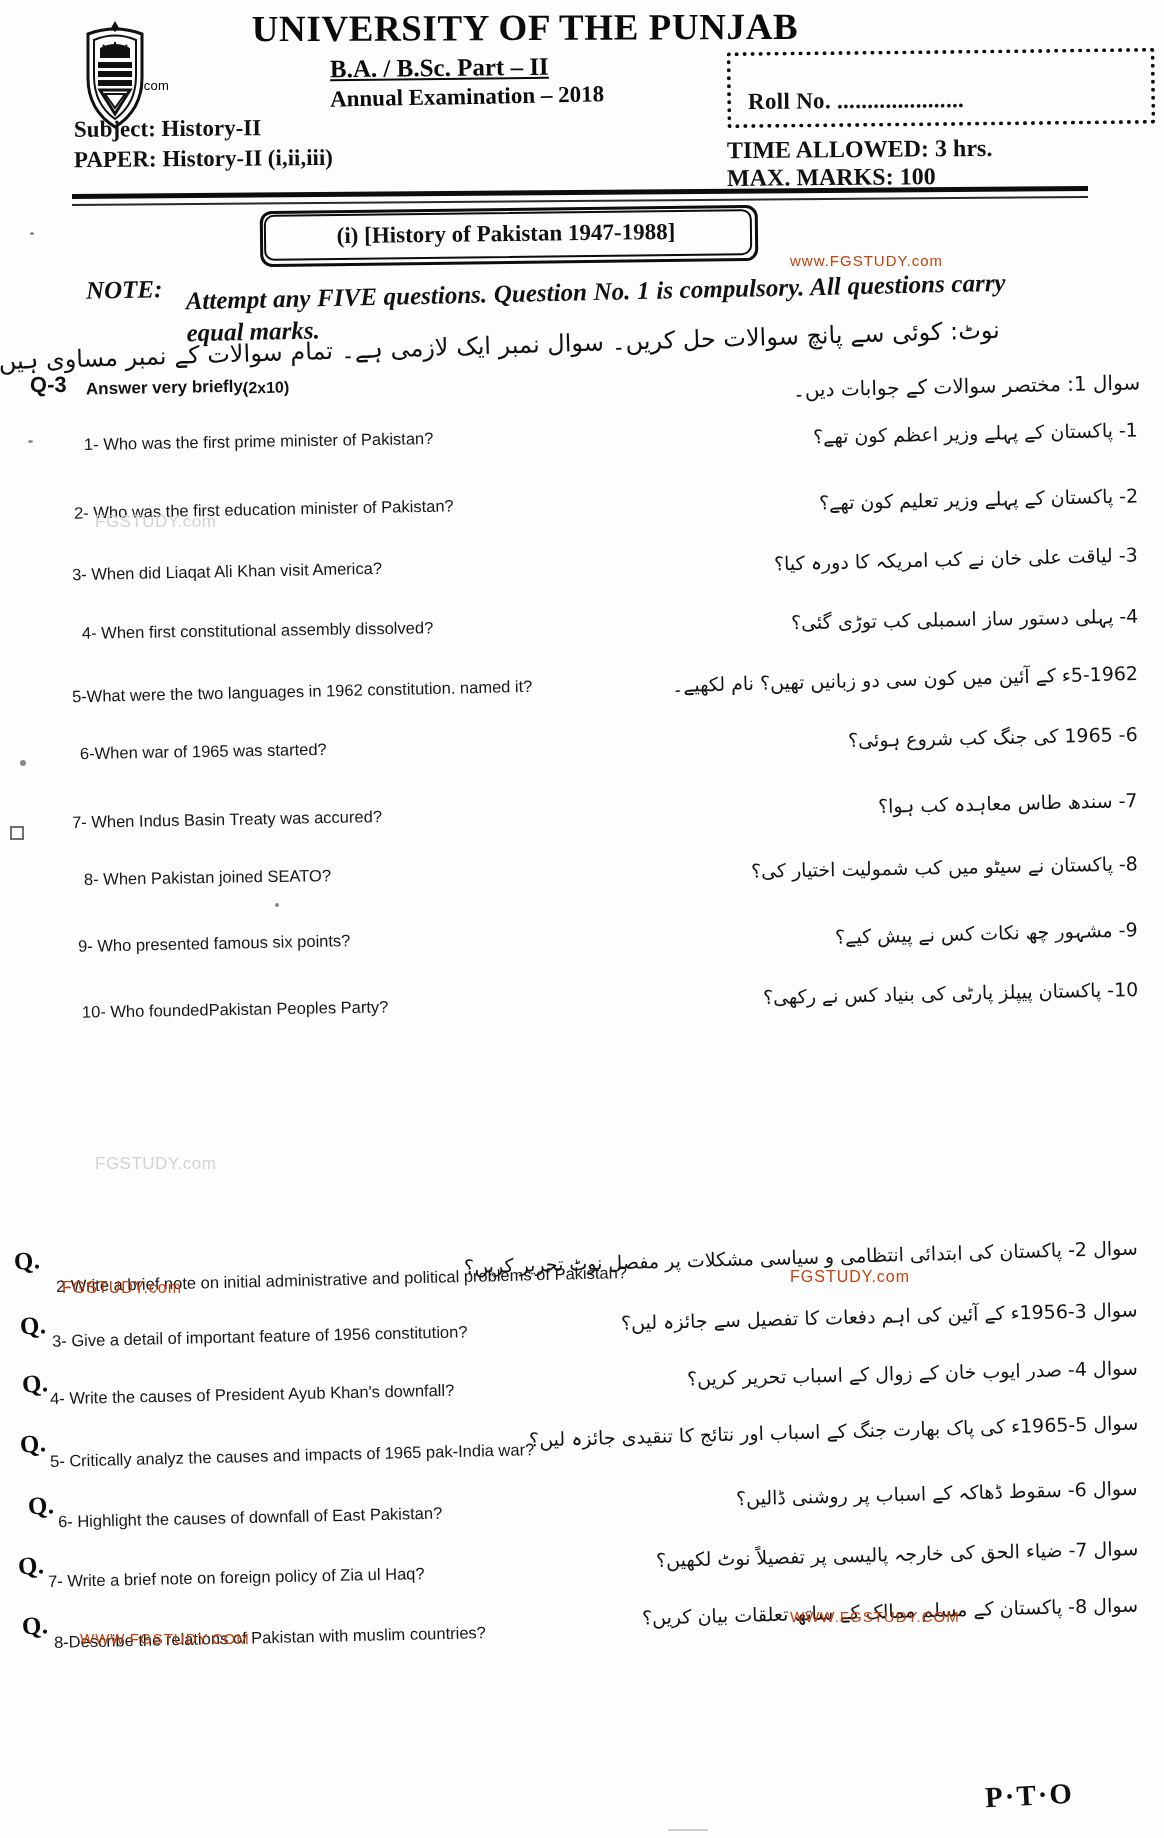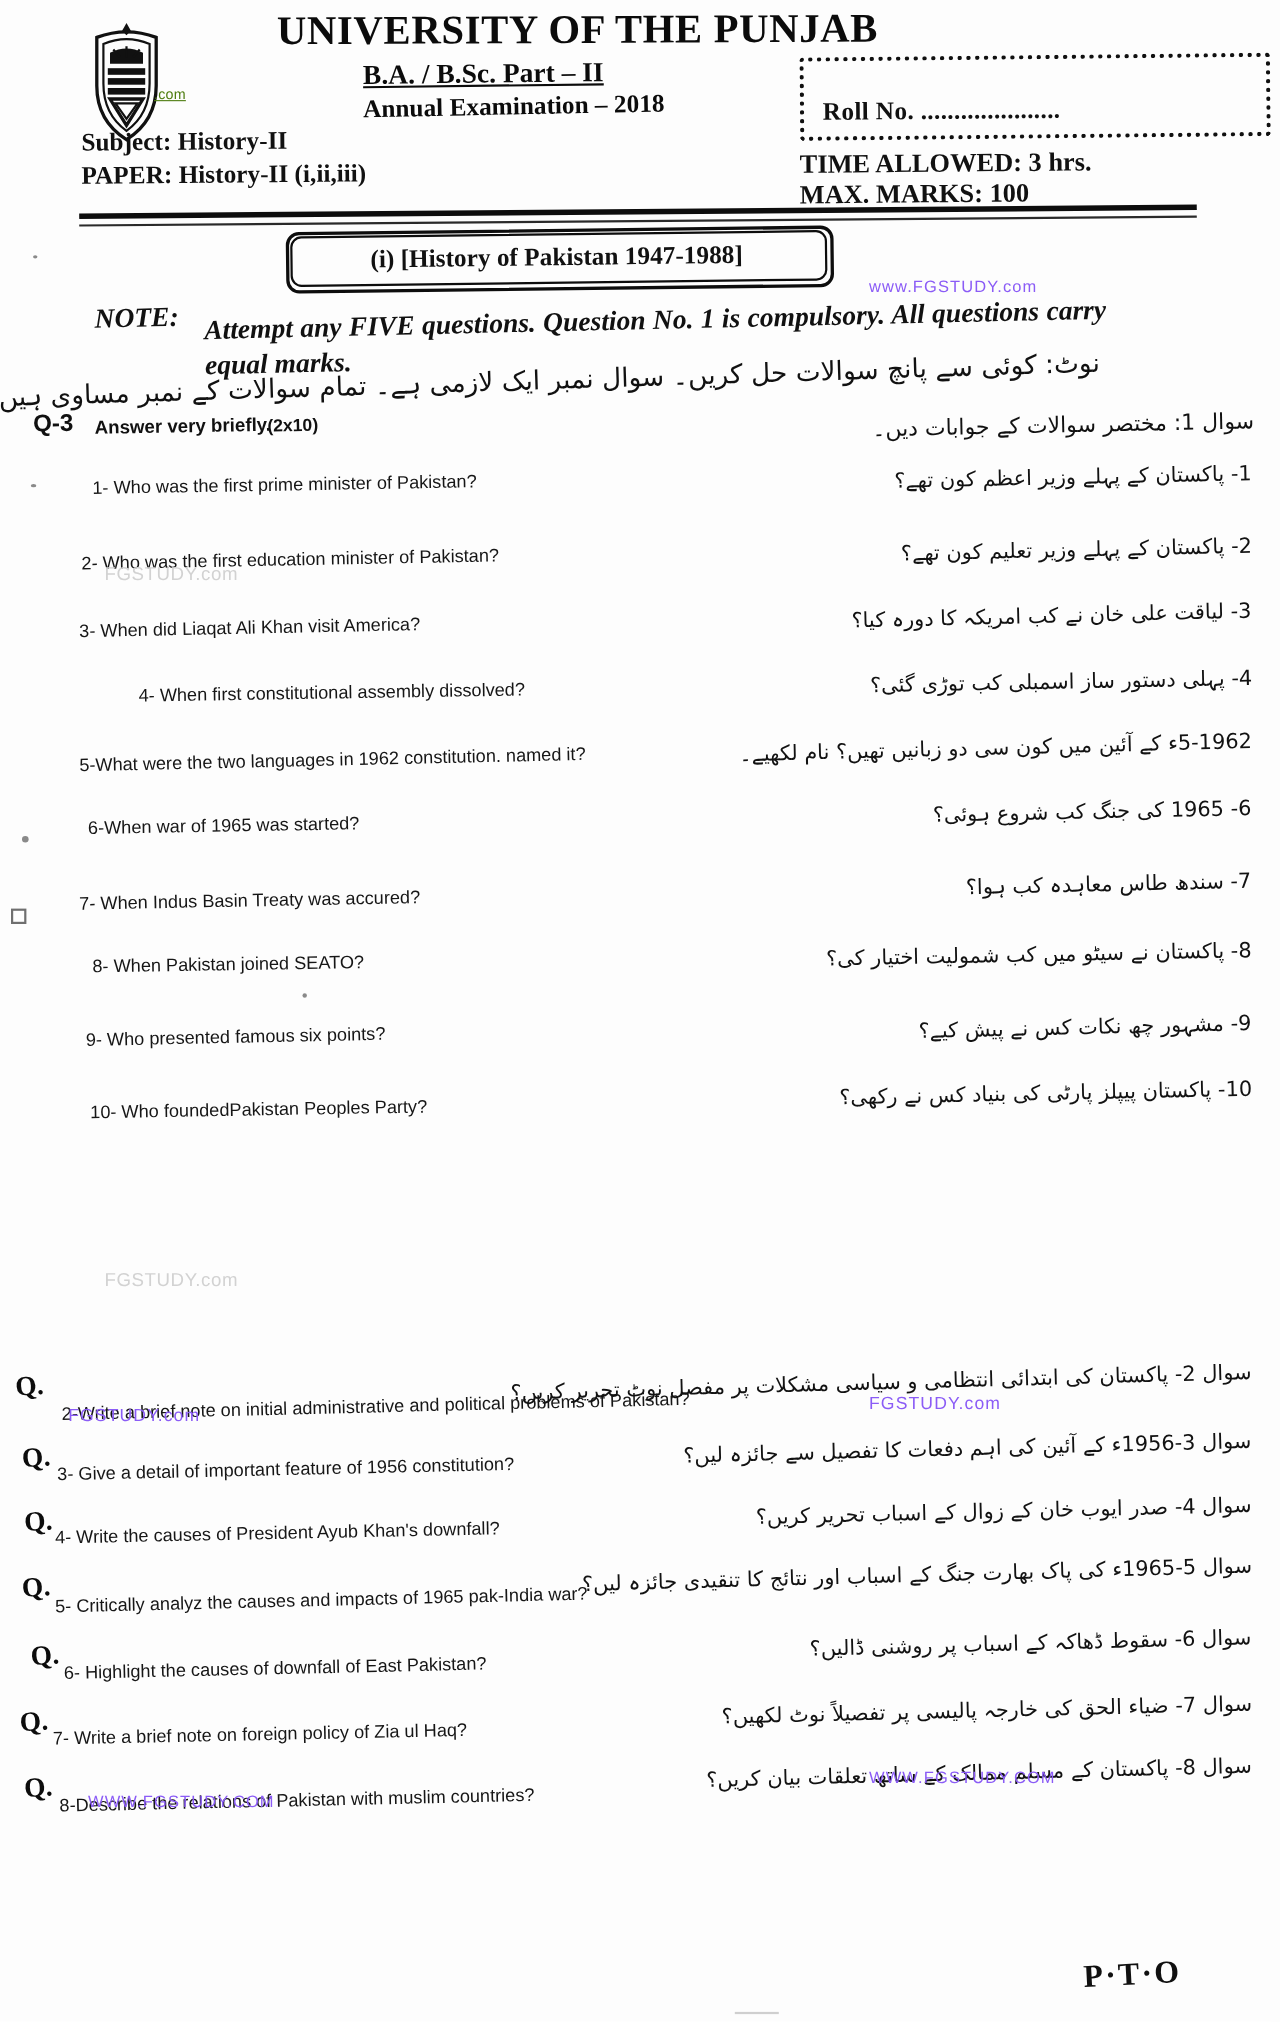--- a/index.html
+++ b/index.html
@@ -25,24 +25,23 @@
     left: 78px;
     top: 18px;
     width: 74px;
     height: 112px;
   }
   .crest-dom {
     position: absolute;
     left: 140px;
     top: 78px;
     font-size: 13px;
-    color: #4d7c0f;
+    color: #000000;
     font-family: "Liberation Sans", sans-serif;
     letter-spacing: 0.2px;
-    text-decoration: underline;
   }
   .uni-title {
     position: absolute;
     left: 0;
     top: 6px;
     width: 1050px;
     text-align: center;
     font-family: "Liberation Serif", serif;
     font-weight: bold;
     font-size: 37px;
@@ -297,21 +296,21 @@
     font-family: "DejaVu Sans", sans-serif;
     font-size: 19px;
     color: #121212;
     white-space: nowrap;
   }
 
   
   .wm {
     position: absolute;
     font-family: "Liberation Sans", sans-serif;
-    color: #8b5cf6;
+    color: #c2410c;
     letter-spacing: 1px;
   }
   .wm-light {
     position: absolute;
     font-family: "Liberation Sans", sans-serif;
     color: #d2d2d2;
     letter-spacing: 0.5px;
   }
   .pto {
     position: absolute;
@@ -384,21 +383,21 @@
       </div>
       <div class="short-ur" style="position: absolute; top: 422px; transform: rotate(-1.2deg);">1- پاکستان کے پہلے وزیر اعظم کون تھے؟</div>
       <div class="short-row" style="top: 500px;">
         <div class="short-en" style="left: 74px; transform: rotate(-1.1deg);">2- Who was the first education minister of Pakistan?</div>
       </div>
       <div class="short-ur" style="position: absolute; top: 488px; transform: rotate(-1.3deg);">2- پاکستان کے پہلے وزیر تعلیم کون تھے؟</div>
       <div class="short-row" style="top: 562px;">
         <div class="short-en" style="left: 72px; transform: rotate(-1.2deg);">3- When did Liaqat Ali Khan visit America?</div>
       </div>
       <div class="short-ur" style="position: absolute; top: 548px; transform: rotate(-1.4deg);">3- لیاقت علی خان نے کب امریکہ کا دورہ کیا؟</div>
-      <div class="short-row" style="top: 621px; margin-left: 44px;">
+      <div class="short-row" style="top: 621px;">
         <div class="short-en" style="left: 82px; transform: rotate(-0.9deg);">4- When first constitutional assembly dissolved?</div>
       </div>
       <div class="short-ur" style="position: absolute; top: 608px; transform: rotate(-1.1deg);">4- پہلی دستور ساز اسمبلی کب توڑی گئی؟</div>
       <div class="short-row" style="top: 682px;">
         <div class="short-en" style="left: 72px; transform: rotate(-1.3deg);">5-What were the two languages in 1962 constitution. named it?</div>
       </div>
       <div class="short-ur" style="position: absolute; top: 668px; transform: rotate(-1.5deg);">5-1962ء کے آئین میں کون سی دو زبانیں تھیں؟ نام لکھیے۔</div>
       <div class="short-row" style="top: 742px;">
         <div class="short-en" style="left: 80px; transform: rotate(-1deg);">6-When war of 1965 was started?</div>
       </div>

